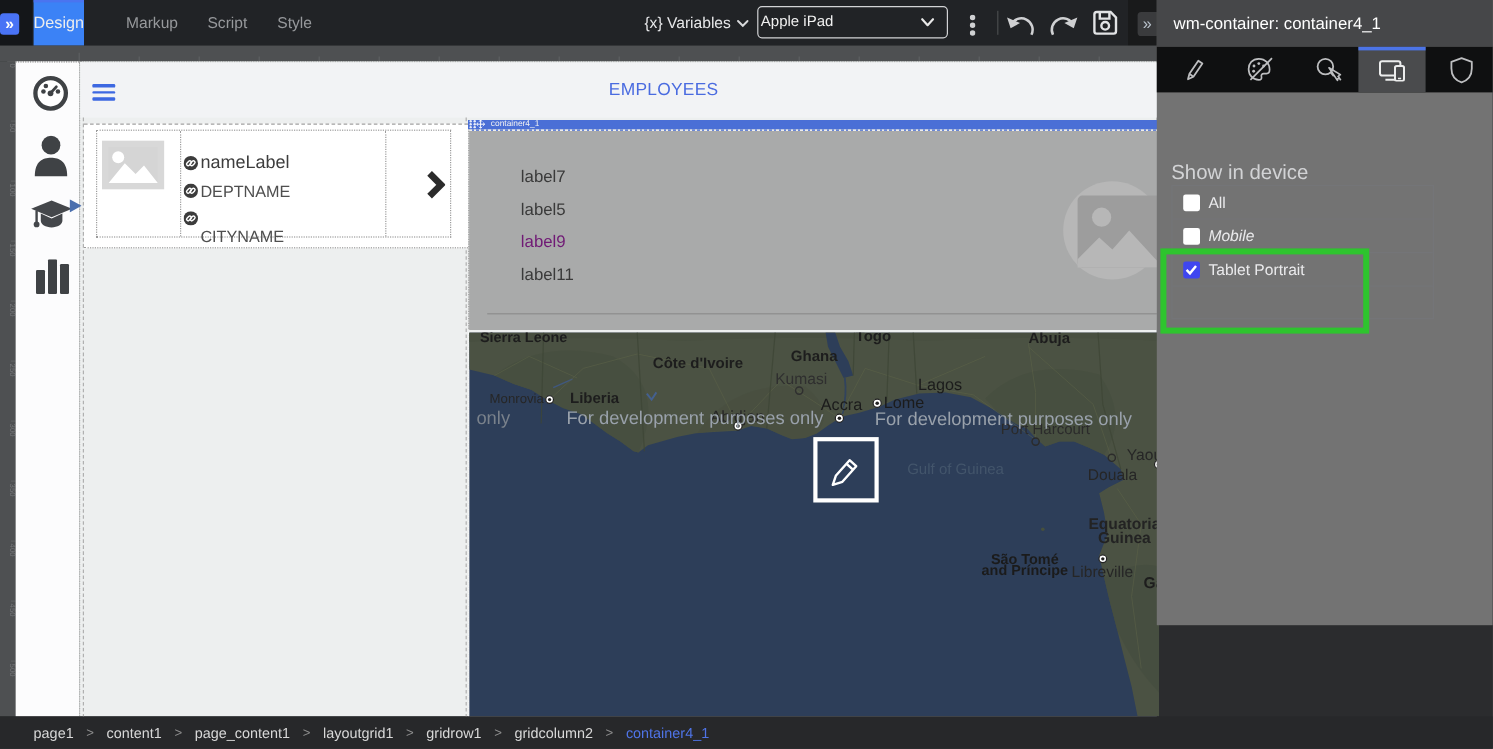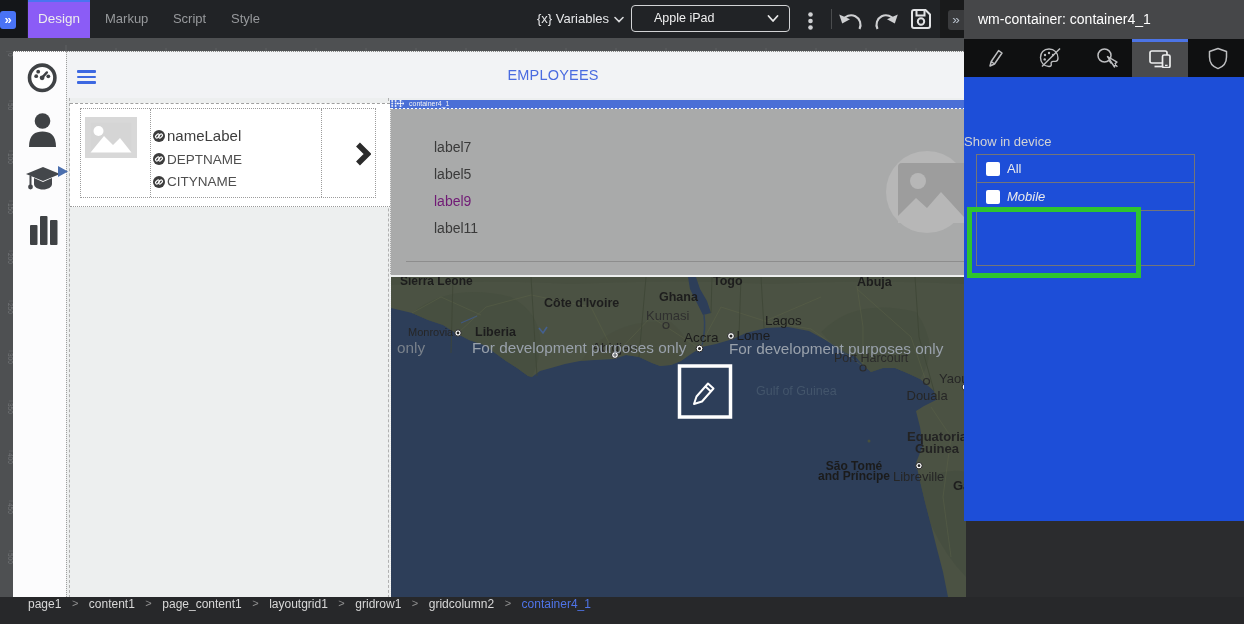--- a/index.html
+++ b/index.html
@@ -7,38 +7,38 @@
     font-family:"Liberation Sans", sans-serif; }
   .abs { position:absolute; }
   #stage { position:relative; width:1244px; height:624px; }
 
   
   #toolbar { left:0; top:0; width:964px; height:38px; background:#212326; }
   #tb-left { left:0; top:0; width:27px; height:38px; background:#141619; }
   #collapse-btn { left:0px; top:11px; width:16px; height:18px; background:#4973f5; border-radius:3px;
      color:#fff; font-size:13px; font-weight:bold; line-height:17px; text-align:center; }
   .tab { top:0; height:38px; line-height:38px; font-size:13px; color:#97999c; text-align:center; }
-  #tab-design { left:28px; width:62px; background:#8b5cf6; border-top:2.5px solid #4a74f0;
+  #tab-design { left:28px; width:42px; background:#3b82f6; border-top:2.5px solid #4a74f0;
      color:#eceded; line-height:34px; font-size:13.5px; }
   
-  #rpanel { left:964px; top:0; width:280px; height:521px; background:#1d4ed8; }
+  #rpanel { left:964px; top:0; width:280px; height:521px; background:#737373; }
   
   #hruler { left:0; top:38px; width:964px; height:13px; background:#4e5052; }
   #vruler { left:0; top:51px; width:13px; height:546px; background:#4e5052; }
   #sidebar { left:13px; top:51px; width:53px; height:546px; background:#fcfcfd;
      border-top:1px dotted #8a8a8a; }
   #canvas { left:66px; top:51px; width:898px; height:546px; background:#edefef;
      border-top:1px dotted #8a8a8a; border-left:1px dotted #9e9e9e; }
   #listcol { left:2px; top:46px; width:320px; height:500px;
      border-left:1px dashed #b0b0b0; border-right:1px dashed #b0b0b0; }
   #container4 { left:323px; top:45px; width:575px; height:180px; }
   #map { left:323px; top:225px; width:575px; height:320px; border-left:1px dotted rgba(255,255,255,0.55); }
   
   #crumbbar { left:0; top:597px; width:1244px; height:27px; background:#27282a;
-     display:flex; align-items:flex-start; padding-left:28px; font-size:12px; color:#d8d8d8; }
+     display:flex; align-items:center; padding-left:28px; font-size:12px; color:#d8d8d8; }
   #crumbbar span.sep { color:#909090; margin:0 10.5px; font-size:11px; }
   #crumbbar span.last { color:#4f74e8; }
   .cbx { position:absolute; left:9px; top:7px; width:13.5px; height:13.5px; background:#ffffff;
      border-radius:2px; }
   .rowlab { position:absolute; left:30px; top:0; line-height:28px; font-size:13px; color:#eaeaec; }
 </style>
 </head>
 <body>
 <div id="stage">
   <div class="abs" id="toolbar"></div>
@@ -46,21 +46,21 @@
   <div class="abs" id="collapse-btn">»</div>
   <div class="abs tab" id="tab-design">Design</div>
   <div class="abs tab" style="left:105px; width:43px;">Markup</div>
   <div class="abs tab" style="left:172px; width:35px;">Script</div>
   <div class="abs tab" style="left:230px; width:31px;">Style</div>
 
   <div class="abs" style="left:537px; top:0; height:38px; line-height:38px; font-size:13px; color:#e6e7e9;">{x} Variables</div>
   <svg class="abs" style="left:614px; top:16px;" width="10" height="7" viewBox="0 0 10 7">
       <path d="M1 1.5 L5 5.5 L9 1.5" fill="none" stroke="#d8d9db" stroke-width="1.6" stroke-linecap="round"></path>
     </svg>
-  <div class="abs" style="left:631px; top:5px; width:159px; height:27px; border:1.5px solid #d2d3d5; border-radius:4px; color:#f0f0f0; font-size:12.5px; line-height:24px; padding-left:22px;">Apple iPad
+  <div class="abs" style="left:631px; top:5px; width:159px; height:27px; border:1.5px solid #d2d3d5; border-radius:4px; color:#f0f0f0; font-size:12.5px; line-height:24px; padding-left:2px;">Apple iPad
      <svg class="abs" style="right:10px; top:8px;" width="12" height="9" viewBox="0 0 12 9">
         <path d="M1.5 2 L6 7 L10.5 2" fill="none" stroke="#e8e8e8" stroke-width="1.8" stroke-linecap="round" stroke-linejoin="round"></path>
       </svg>
   </div>
   <div class="abs" style="left:808px; top:12px; width:4px; height:16px;">
     <svg width="5" height="18">
         <circle cx="2.5" cy="2.5" r="2.3" fill="#cfd0d2"></circle>
         <circle cx="2.5" cy="9" r="2.3" fill="#cfd0d2"></circle>
         <circle cx="2.5" cy="15.5" r="2.3" fill="#cfd0d2"></circle>
       </svg>
@@ -173,21 +173,21 @@
           </g>
         </svg>
       <div class="abs" style="left:97px; top:54px; font-size:13.5px; color:#4f4f4f;">DEPTNAME</div>
       <svg class="abs" style="left:83px; top:78px;" width="12" height="12" viewBox="0 0 12 12">
           <circle cx="6" cy="6" r="6" fill="#3c3c3c"></circle>
           <g stroke="#fff" stroke-width="1.2" fill="none">
             <rect x="2.2" y="4.7" width="4.6" height="2.6" rx="1.3" transform="rotate(-45 4.5 6)"></rect>
             <rect x="5.2" y="4.7" width="4.6" height="2.6" rx="1.3" transform="rotate(-45 7.5 6)"></rect>
           </g>
         </svg>
-      <div class="abs" style="left:97px; top:76px; font-size:13.5px; color:#4f4f4f;">CITYNAME</div>
+      <div class="abs" style="left:97px; top:92px; font-size:13.5px; color:#4f4f4f;">CITYNAME</div>
       <svg class="abs" style="left:285px; top:43px;" width="16" height="26" viewBox="0 0 16 26">
           <path d="M3 3.5 L12.5 13 L3 22.5" fill="none" stroke="#2b2b2b" stroke-width="5.5" stroke-linecap="butt" stroke-linejoin="miter"></path>
         </svg>
     </div>
 
     <div class="abs" id="container4">
       <div class="abs" style="left:0; top:2.5px; width:575px; height:8px; background:#4a6fd6;">
         <svg class="abs" style="left:1px; top:0.5px;" width="6" height="7" viewBox="0 0 6 7">
             <g fill="#e8ecf8">
               <circle cx="1.2" cy="1" r="1"></circle>
@@ -328,30 +328,36 @@
     <svg class="abs" style="left:185px; top:50px;" width="24" height="18" viewBox="0 0 24 18">
       <rect x="1" y="1" width="17" height="12" rx="1.8" fill="none" stroke="#eceded" stroke-width="1.7"></rect>
       <path d="M5.5 16.5 L14 16.5" stroke="#eceded" stroke-width="1.7"></path>
       <rect x="13.5" y="5" width="7.5" height="12.5" rx="1.5" fill="#4a4b4d" stroke="#eceded" stroke-width="1.7"></rect>
       <path d="M16 15.4 L18.6 15.4" stroke="#eceded" stroke-width="1.3"></path>
     </svg>
     <svg class="abs" style="left:244px; top:47px;" width="20" height="23" viewBox="0 0 20 23">
       <path d="M10 1.5 L18.5 4.5 L18.5 10 C18.5 16 14.6 20 10 21.6 C5.4 20 1.5 16 1.5 10 L1.5 4.5 Z" fill="none" stroke="#bdbec0" stroke-width="1.5" stroke-linejoin="round"></path>
     </svg>
 
-    <div class="abs" style="left:0; top:134px; font-size:13px; color:#d2d3d5;">Show in device</div>
+    <div class="abs" style="left:12px; top:134px; font-size:17px; color:#d2d3d5;">Show in device</div>
     <div class="abs" style="left:12px; top:154px; width:219px; height:112px; border:1px solid #747578;">
       <div style="height:28px; border-bottom:1px solid #747578; position:relative;">
         <div class="cbx"></div>
           <span class="rowlab">All</span>
       </div>
       <div style="height:28px; border-bottom:1px solid #747578; position:relative;font-style:italic;">
         <div class="cbx"></div>
           <span class="rowlab">Mobile</span>
       </div>
+      <div style="height:28px; border-bottom:1px solid #747578; position:relative;">
+        <div class="cbx" style="background:#3f46f0;"><svg width="13.5" height="13.5" viewBox="0 0 12 12">
+              <path d="M2.5 6.2 L5 8.7 L9.5 3.2" fill="none" stroke="#fff" stroke-width="1.8"></path>
+            </svg></div>
+          <span class="rowlab">Tablet Portrait</span>
+      </div>
     </div>
     <div class="abs" style="left:3px; top:207px; width:174px; height:71px; border:5px solid #2ec42e;"></div>
   </div>
 
   <div class="abs" id="crumbbar">
     <span>page1</span>
       <span class="sep">&gt;</span>
     <span>content1</span>
       <span class="sep">&gt;</span>
     <span>page_content1</span>

